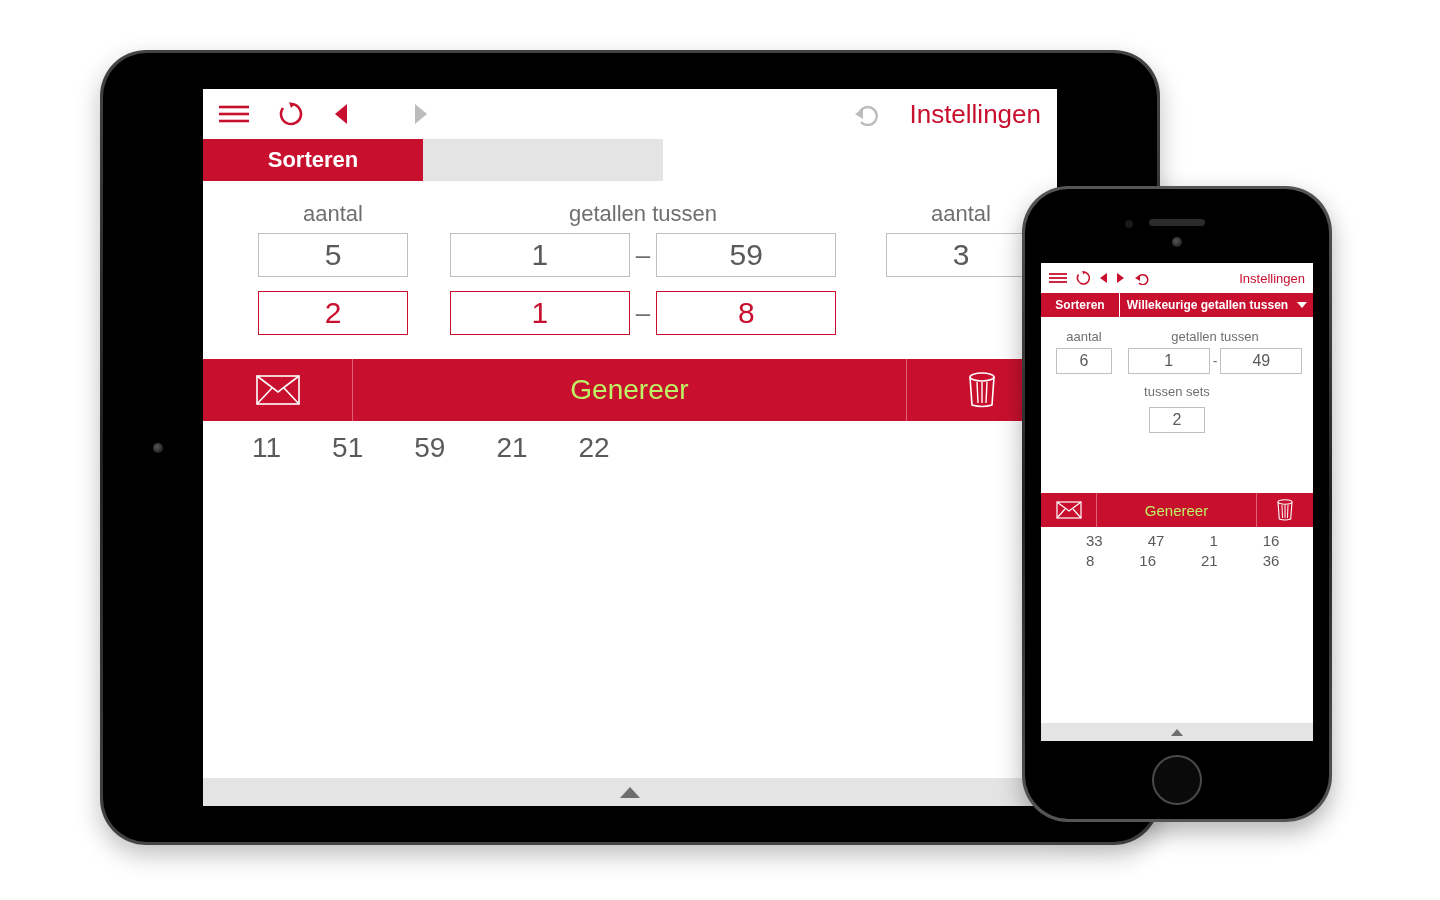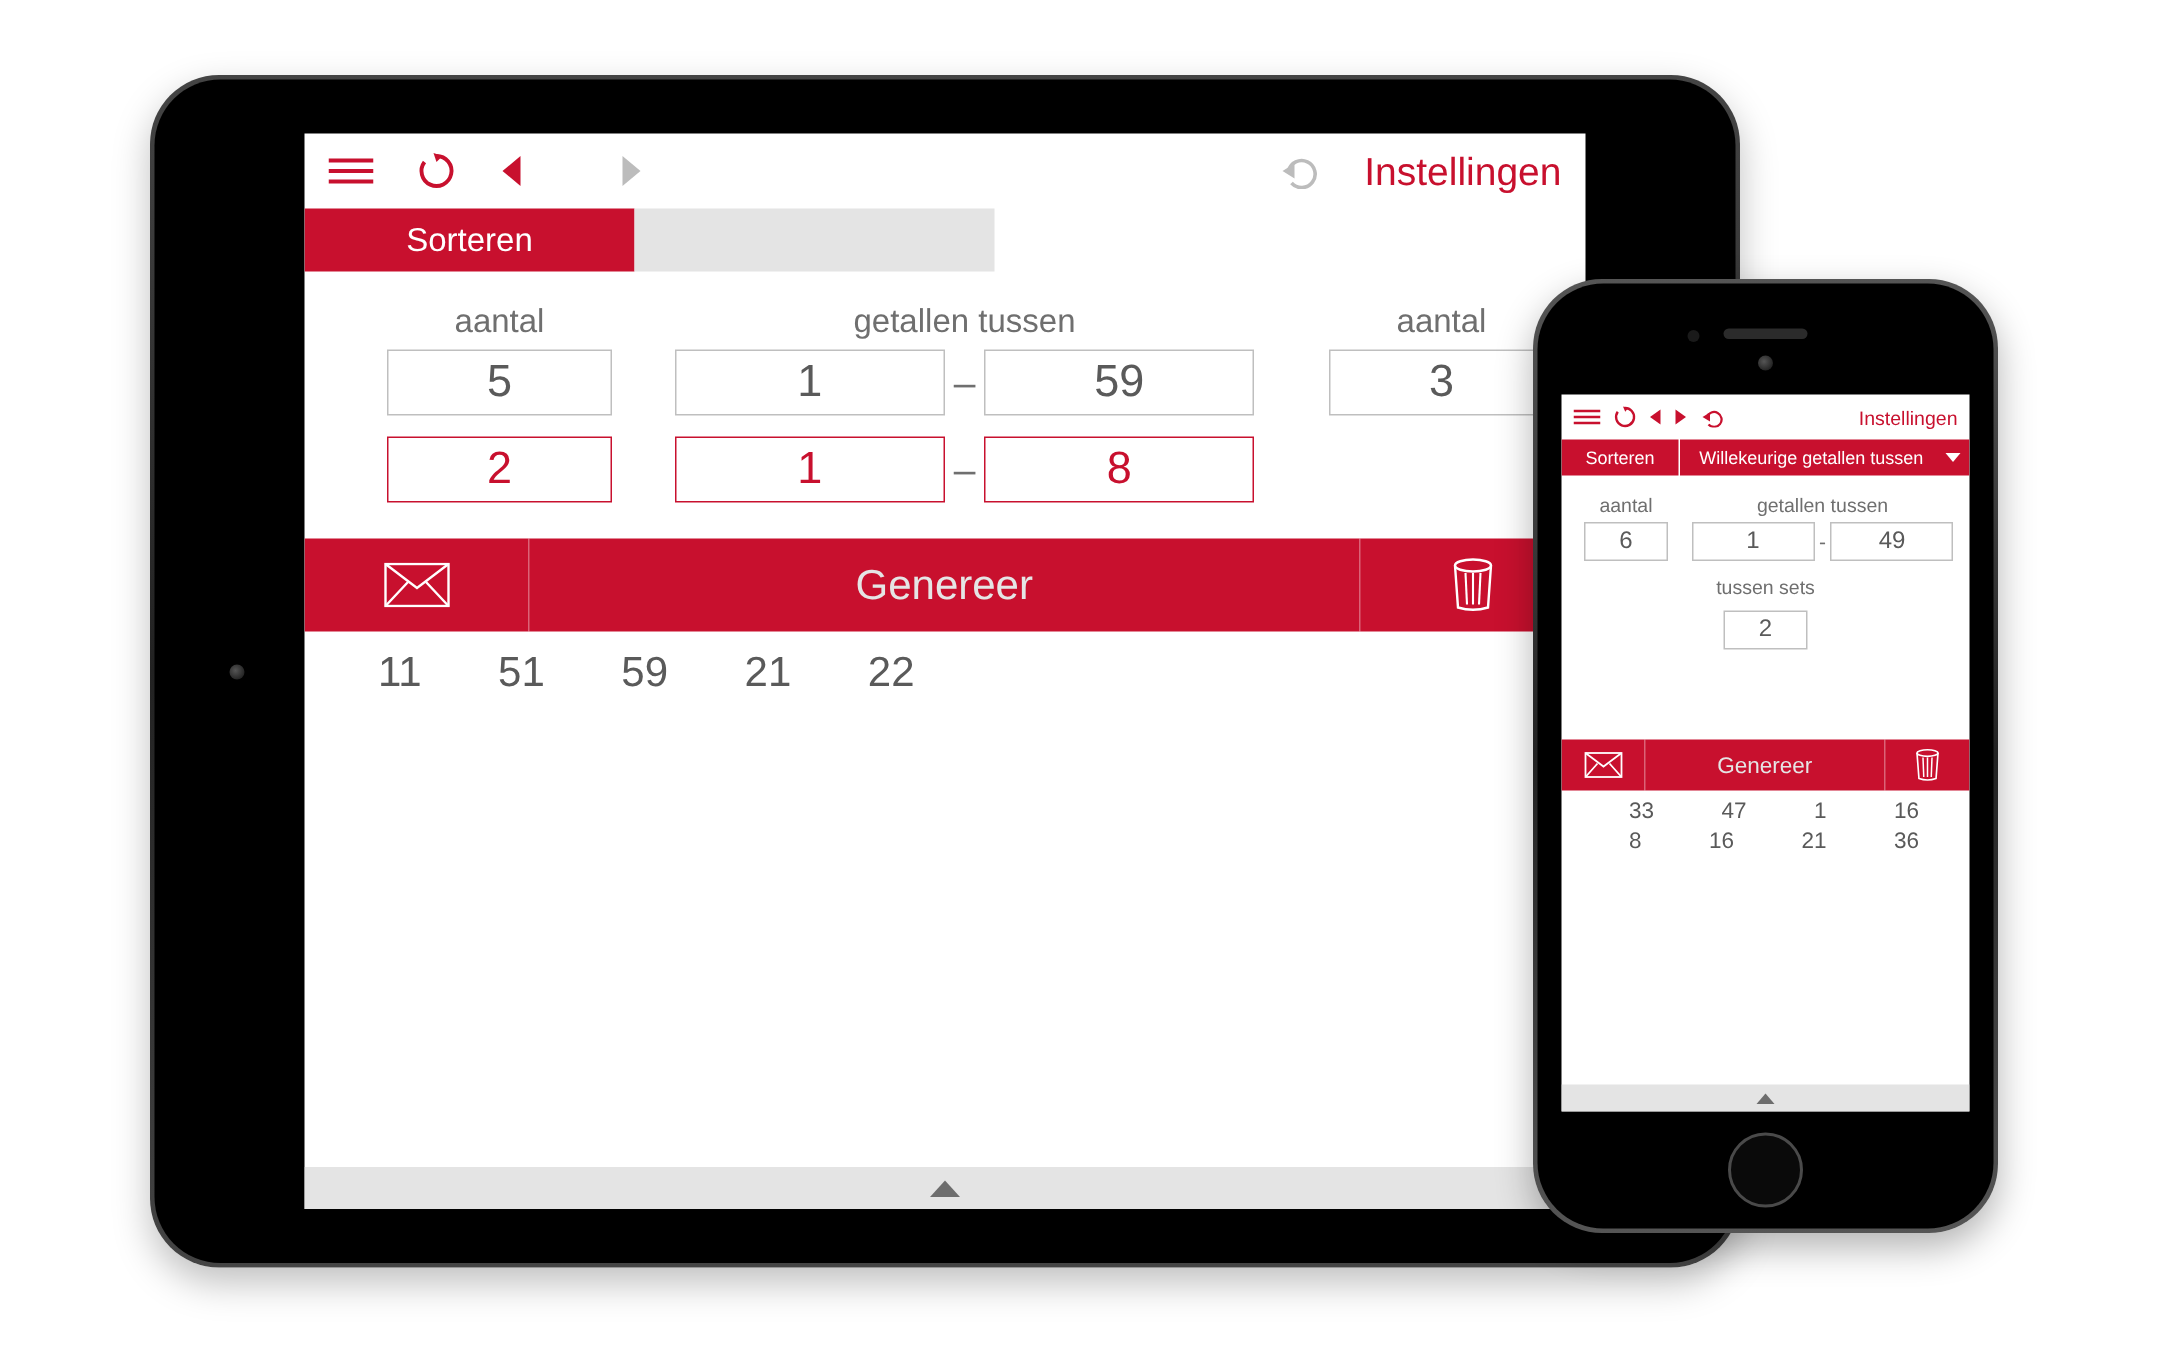--- a/index.html
+++ b/index.html
@@ -104,21 +104,21 @@
   }
   .iphone .topbar { height: 30px; gap: 8px; padding:0 8px;}
   .topbar .spacer { flex: 1; }
   .icon-btn { cursor: pointer; display:flex; align-items:center; justify-content:center; }
   .settings-link {
     color: var(--red); font-size: 26px; font-weight: 400;
   }
   .iphone .settings-link { font-size: 13px; }
 
   .tabbar {
-    display: flex; height: 42px;
+    display: flex; height: 42px; font-weight: bold;
   }
   .iphone .tabbar { height: 24px; }
   .tab {
     display:flex; align-items:center; justify-content:center;
     color:#fff; font-size: 22px;
     position: relative;
   }
   .iphone .tab { font-size: 12px; }
   .tab.active { background: var(--red); }
   .tab.blank { background: var(--grey-light); }
@@ -156,21 +156,21 @@
   .row2 { margin-top: 14px;}
   .iphone .row2{ margin-top:10px;}
   .centered-col { display:flex; flex-direction:column; align-items:center; gap:4px;}
 
   .actionbar {
     display:flex; height: 62px; background: var(--red);
   }
   .iphone .actionbar { height: 34px; }
   .action {
     display:flex; align-items:center; justify-content:center;
-    color:#e5e5e5;
+    color:#bef264;
     border-right: 1px solid rgba(255,255,255,0.35);
   }
   .action:last-child{ border-right:none;}
   .action.gen { flex:1; font-size: 28px;}
   .iphone .action.gen { font-size: 15px;}
   .action.side { width: 150px;}
   .iphone .action.side{ width:56px;}
 
   .results {
     padding: 8px 10px; font-size: 28px; color:#5a5a5a; line-height: 1.35;

